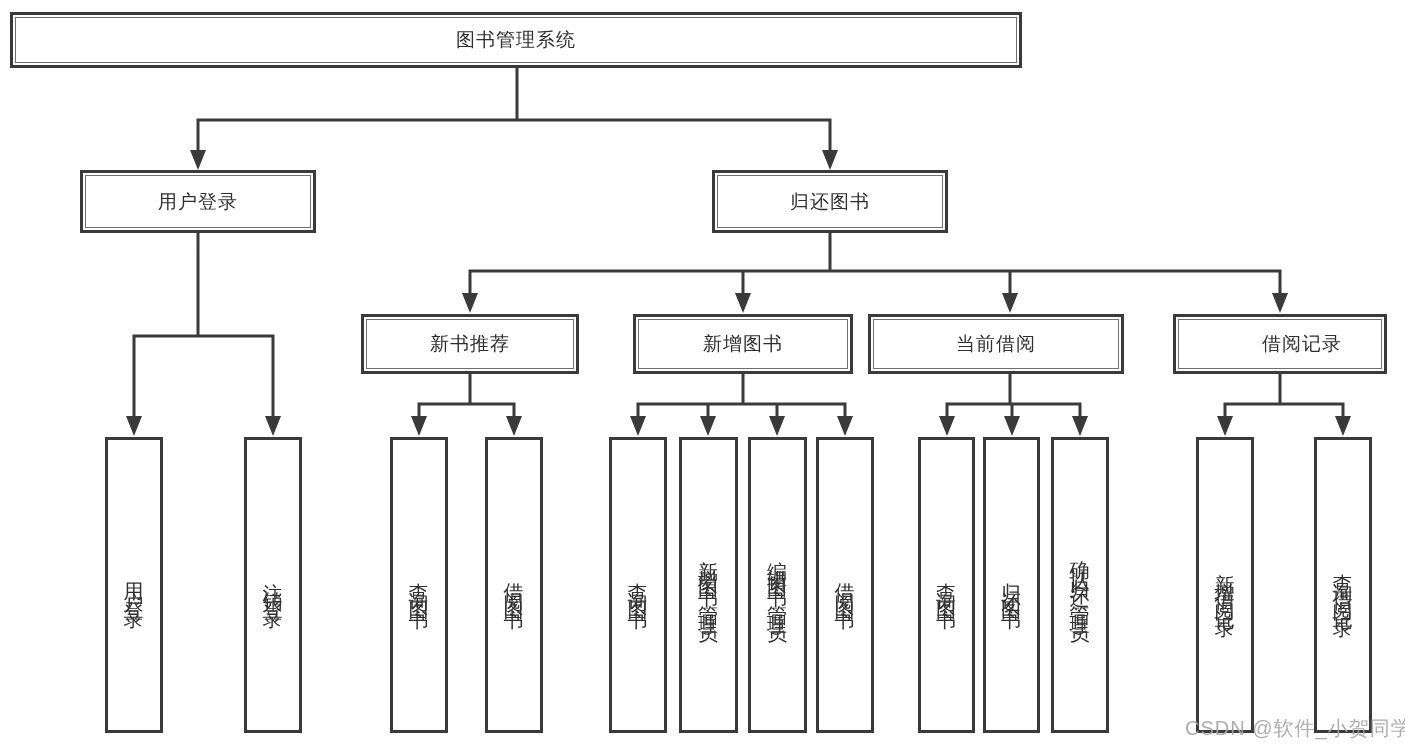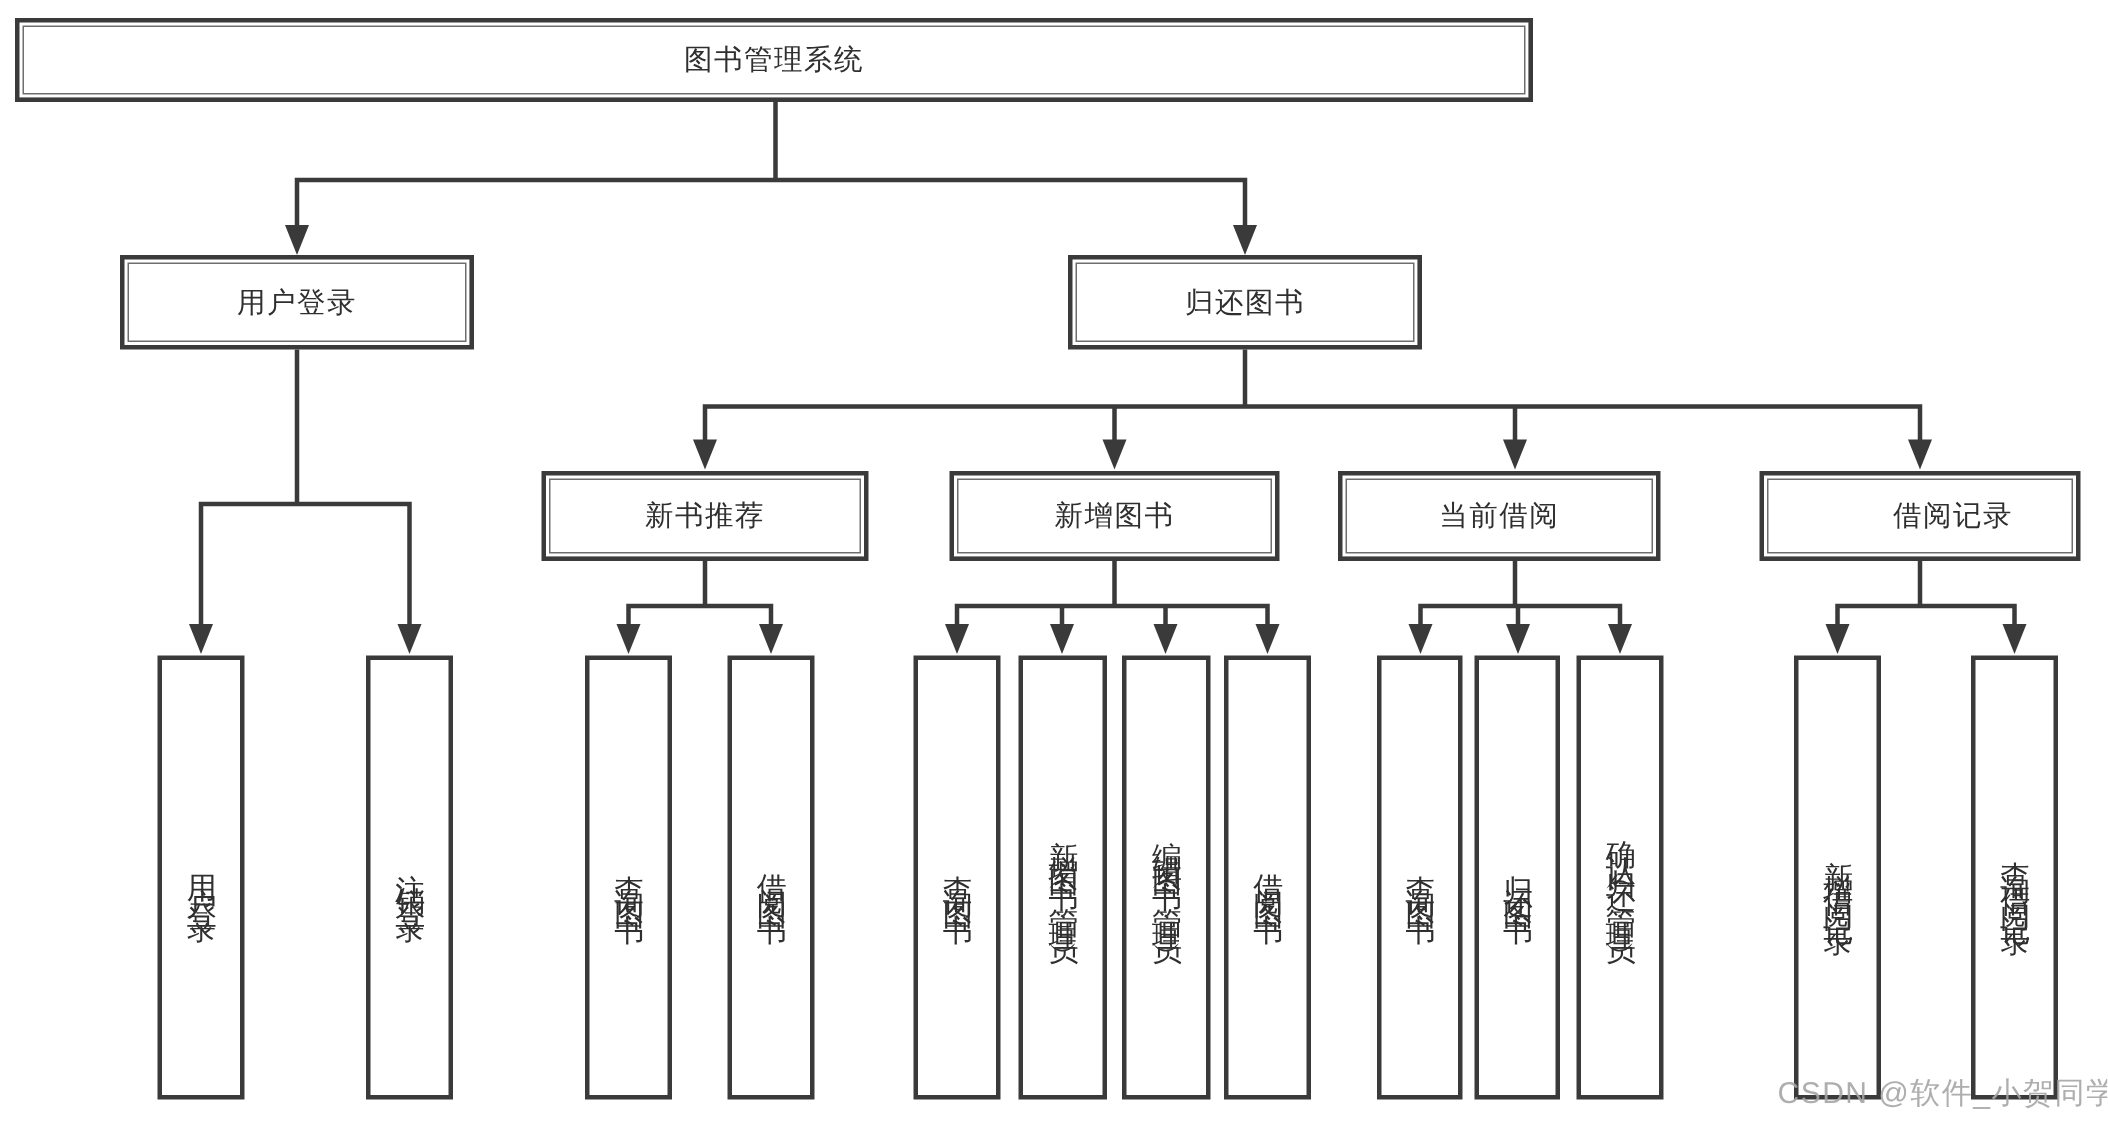--- a/index.html
+++ b/index.html
@@ -106,21 +106,21 @@
     </g>
   </svg>
 
   <div class="node lv" style="left:10px; top:12px; width:1012px; height:56px;">图书管理系统</div>
 
   <div class="node lv" style="left:80px; top:170px; width:236px; height:63px;">用户登录</div>
   <div class="node lv" style="left:712px; top:170px; width:236px; height:63px;">归还图书</div>
 
   <div class="node lv" style="left:361px; top:314px; width:218px; height:60px;">新书推荐</div>
   <div class="node lv" style="left:633px; top:314px; width:220px; height:60px;">新增图书</div>
-  <div class="node lv" style="left:892px; top:314px; width:215px; height:60px;">当前借阅</div>
+  <div class="node lv" style="left:868px; top:314px; width:256px; height:60px;">当前借阅</div>
   <div class="node lv" style="left:1173px; top:314px; width:214px; height:60px;padding-left:44px;">借阅记录</div>
 
   <div class="node leaf" style="left:105px; top:437px; width:58px; height:296px;">
     <span class="vtext">用户登录</span>
   </div>
   <div class="node leaf" style="left:244px; top:437px; width:58px; height:296px;">
     <span class="vtext">注销登录</span>
   </div>
 
   <div class="node leaf" style="left:390px; top:437px; width:58px; height:296px;">

